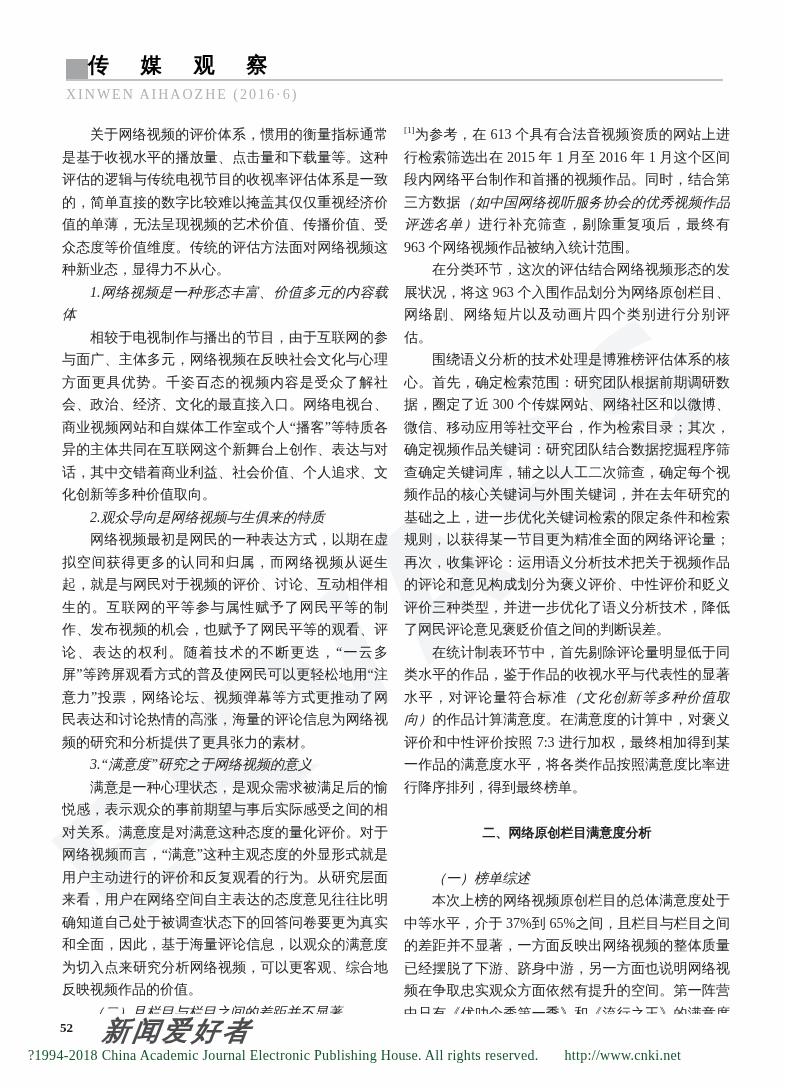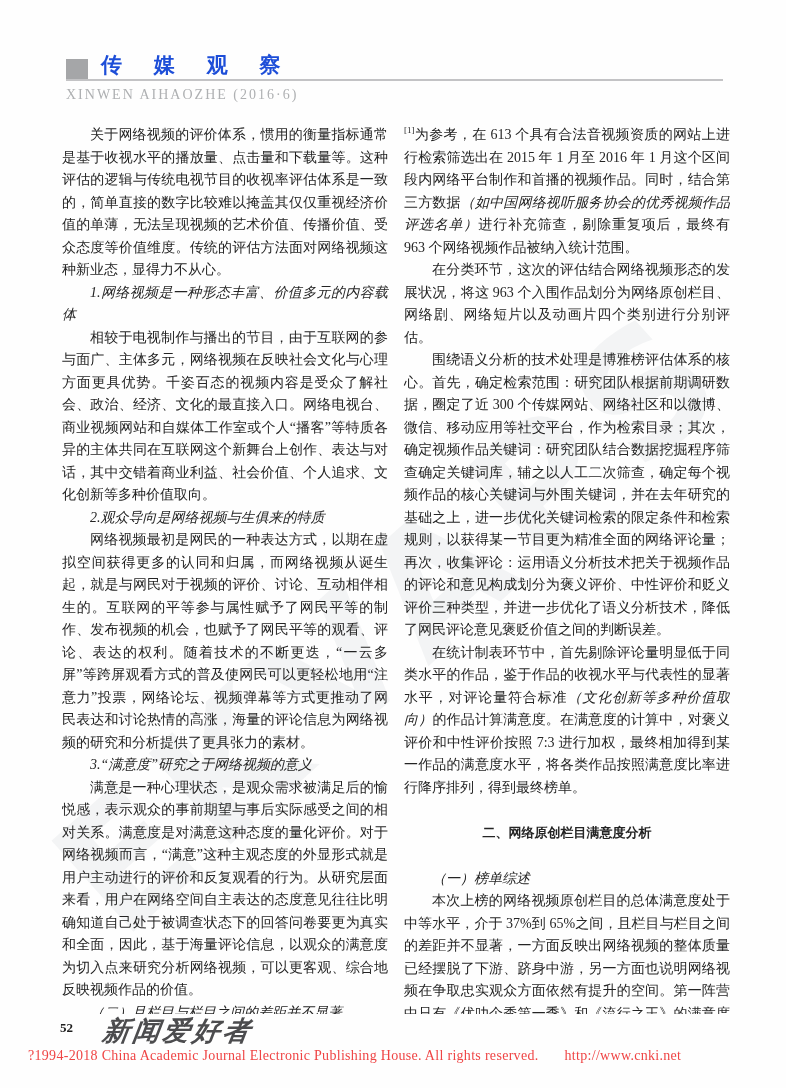--- a/index.html
+++ b/index.html
@@ -4,22 +4,22 @@
 <style>
   html,body { margin:0; padding:0; background:#ffffff; }
   .page {
     position:relative; width:786px; height:1088px; background:#fefefdff;
     background:#fefefe; overflow:hidden;
     font-family:"Liberation Serif","DejaVu Serif",serif; color:#242424;
   }
   
   .hdr-square { position:absolute; left:66px; top:59px; width:22px; height:20px; background:#a5a6a8; }
   .hdr-title {
-    position:absolute; left:101px; top:51px; font-size:21px; font-weight:bold;
-    color:#1d4ed8; letter-spacing:13px; font-family:"Liberation Sans","DejaVu Sans",sans-serif;
+    position:absolute; left:88px; top:51px; font-size:21px; font-weight:bold;
+    color:#000000; letter-spacing:13px; font-family:"Liberation Sans","DejaVu Sans",sans-serif;
     white-space:nowrap;
   }
   .hdr-line { position:absolute; left:66px; top:79px; width:657px; height:2px; background:#c3c3c5; }
   .hdr-sub {
     position:absolute; left:66px; top:87px; font-size:14px; color:#aeb0b2;
     letter-spacing:2px; font-family:"Liberation Serif",serif; white-space:nowrap;
   }
   
   .watermark {
     position:absolute; left:50%; top:57%;
@@ -49,21 +49,21 @@
     position:absolute; left:60px; top:1020px; font-size:13px; font-weight:bold;
     color:#1e1e1e; font-family:"Liberation Serif",serif;
   }
   .journal-logo {
     position:absolute; left:103px; top:1013px; font-size:27px; font-weight:bold;
     font-style:italic; color:#4c4c4e; transform:skewX(-8deg);
     font-family:"DejaVu Serif","Liberation Serif",serif; letter-spacing:3px;
     white-space:nowrap;
   }
   .copyright {
-    position:absolute; left:28px; top:1048px; font-size:14px; color:#ef4444;
+    position:absolute; left:28px; top:1048px; font-size:14px; color:#14532d;
     font-family:"Liberation Serif",serif; white-space:nowrap; letter-spacing:0.3px;
   }
   .copyright .url { margin-left:26px; }
 </style>
 </head>
 <body>
 
 <div class="page">
 
   <div class="hdr-square"></div>

